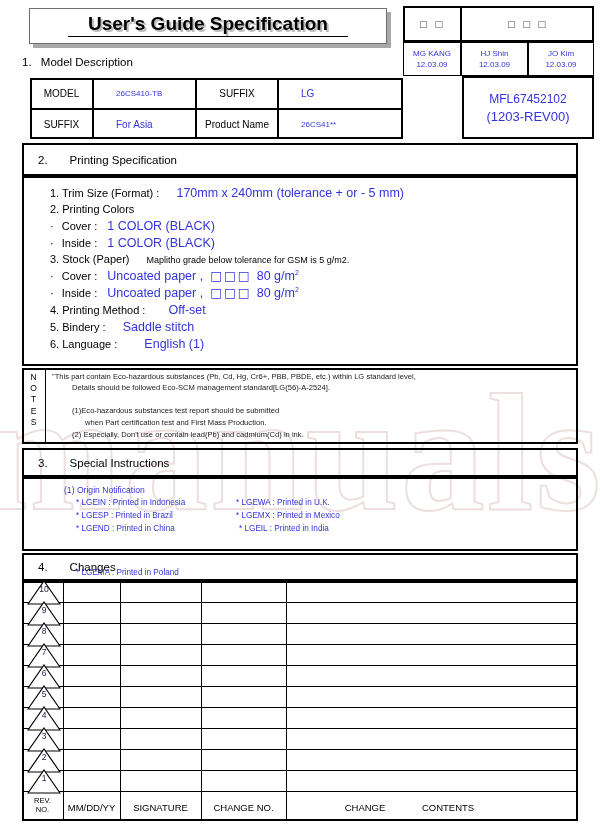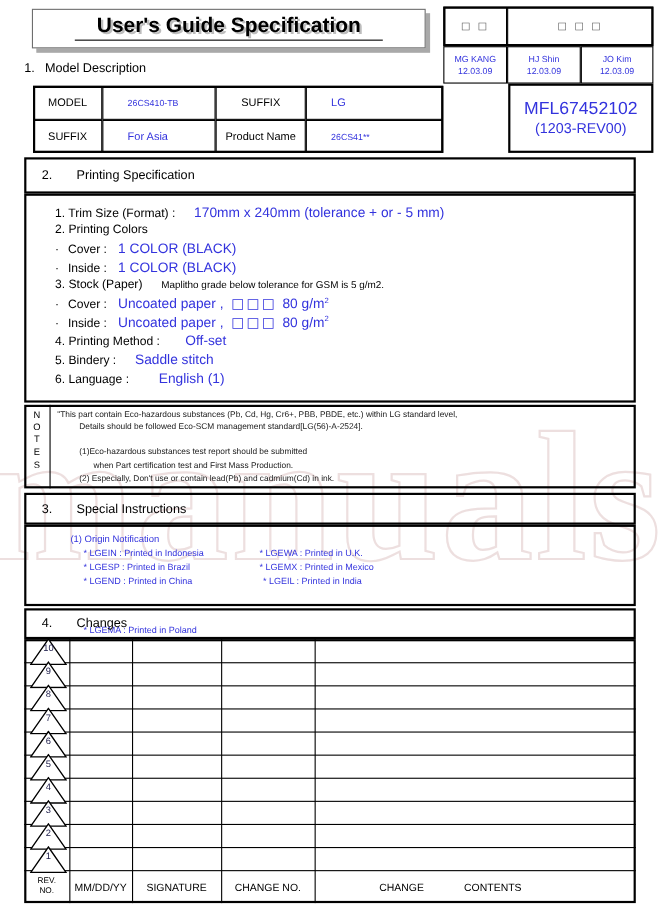--- a/index.html
+++ b/index.html
@@ -238,21 +238,21 @@
   </div>
   <div class="abs bx" style="left:528px; top:42px; width:66px; height:34px;">
     <div class="appr-name" style="height:100%;">
       <span>JO Kim</span>
       <span>12.03.09</span>
     </div>
   </div>
 
   <div class="abs bx2" style="left:462px; top:76px; width:132px; height:63px;">
     <div style="height:100%; display:flex; flex-direction:column; align-items:center; justify-content:center; line-height:17px;">
-      <span class="blue" style="font-size:16px;">MFL67452102</span>
+      <span class="blue" style="font-size:12px;">MFL67452102</span>
       <span class="blue" style="font-size:13px;">(1203-REV00)</span>
     </div>
   </div>
 
   <div class="abs" id="section1-label">
     <span>1.</span>
     <span style="margin-left:6px;">Model Description</span>
   </div>
 
   <div class="abs bx2" style="left:30px; top:78px; width:373px; height:61px;"></div>

